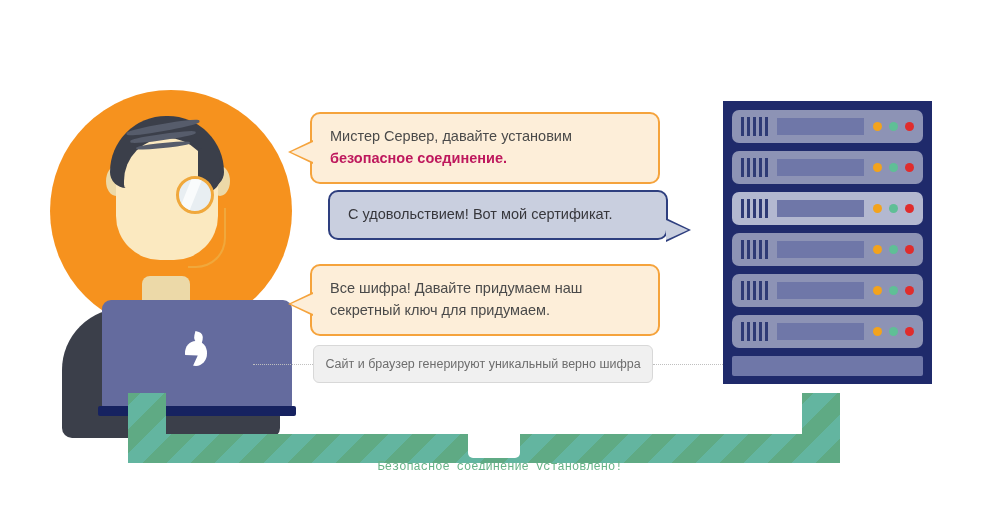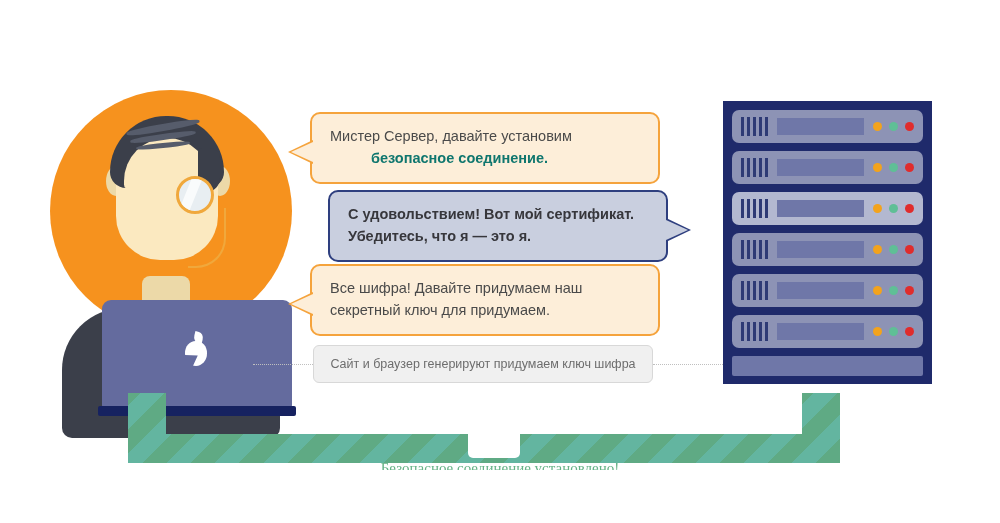--- a/index.html
+++ b/index.html
@@ -248,21 +248,21 @@
   }
   .bubble.orange {
     background: #fdeed9;
     border-color: #f5a33c;
   }
   .bubble.blue {
     background: #c9cfdf;
     border-color: #2e3f7f;
     color: #37373c;
   }
-  .bubble strong { color: #0f766e; margin-left: 41px; }
+  .bubble strong { color: #be185d; }
 
   .tail {
     position: absolute;
     width: 0; height: 0;
   }
   
   .tail.left-orange-fill {
     border-top: 10px solid transparent;
     border-bottom: 10px solid transparent;
     border-right: 22px solid #fdeed9;
@@ -282,21 +282,21 @@
     z-index: 3;
   }
   .tail.right-blue-edge {
     border-top: 12px solid transparent;
     border-bottom: 12px solid transparent;
     border-left: 25px solid #2e3f7f;
     z-index: 2;
   }
 
   #bubble-1 { left: 310px; top: 112px; width: 350px; }
-  #bubble-2 { left: 328px; top: 190px; width: 340px; font-weight: bold; }
+  #bubble-2 { left: 328px; top: 190px; width: 340px; }
   #bubble-3 { left: 310px; top: 264px; width: 350px; }
 
   
   #note-box {
     position: absolute;
     left: 313px;
     top: 345px;
     width: 340px;
     height: 38px;
     box-sizing: border-box;
@@ -355,22 +355,22 @@
     width: 52px; height: 36px;
     background: #ffffff;
     border-radius: 5px;
   }
   #caption {
     position: absolute;
     left: 0;
     top: 460px;
     width: 1000px;
     text-align: center;
-    font-family: Liberation Serif, serif;
-    font-size: 15px;
+    font-family: Liberation Mono, monospace;
+    font-size: 12px;
     color: #66b286;
   }
 
   
   #server-rack {
     position: absolute;
     left: 723px;
     top: 101px;
     width: 209px;
     height: 283px;
@@ -470,34 +470,33 @@
   <div class="tail left-orange-fill" style="left:291px; top:142px;"></div>
   <div class="bubble orange" id="bubble-1">
     <div>Мистер Сервер, давайте установим</div>
     <strong>безопасное соединение.</strong>
   </div>
 
   <div class="tail right-blue-edge" style="left:666px; top:218px;"></div>
   <div class="tail right-blue-fill" style="left:666px; top:220px;"></div>
   <div class="bubble blue" id="bubble-2">
     <div>С удовольствием! Вот мой сертификат.</div>
-    <div>Убедитесь, что я — это я.</div>
   </div>
 
   <div class="tail left-orange-edge" style="left:288px; top:292px;"></div>
   <div class="tail left-orange-fill" style="left:291px; top:294px;"></div>
   <div class="bubble orange" id="bubble-3">
     <div>Все шифра! Давайте придумаем наш</div>
     <div>секретный ключ для придумаем.</div>
   </div>
 
   <div class="dotted-line" id="dotted-left"></div>
   <div class="dotted-line" id="dotted-right"></div>
   <div id="note-box">
-    <span>Сайт и браузер генерируют придумаем ключ шифра</span>
+    <span>Сайт и браузер генерируют уникальный верно шифра</span>
   </div>
 
   <div id="green-band"></div>
   <div id="lock-icon">
     <span class="shackle"></span>
     <span class="body"></span>
   </div>
   <div id="caption">Безопасное соединение установлено!</div>
 
   <div id="server-rack">

